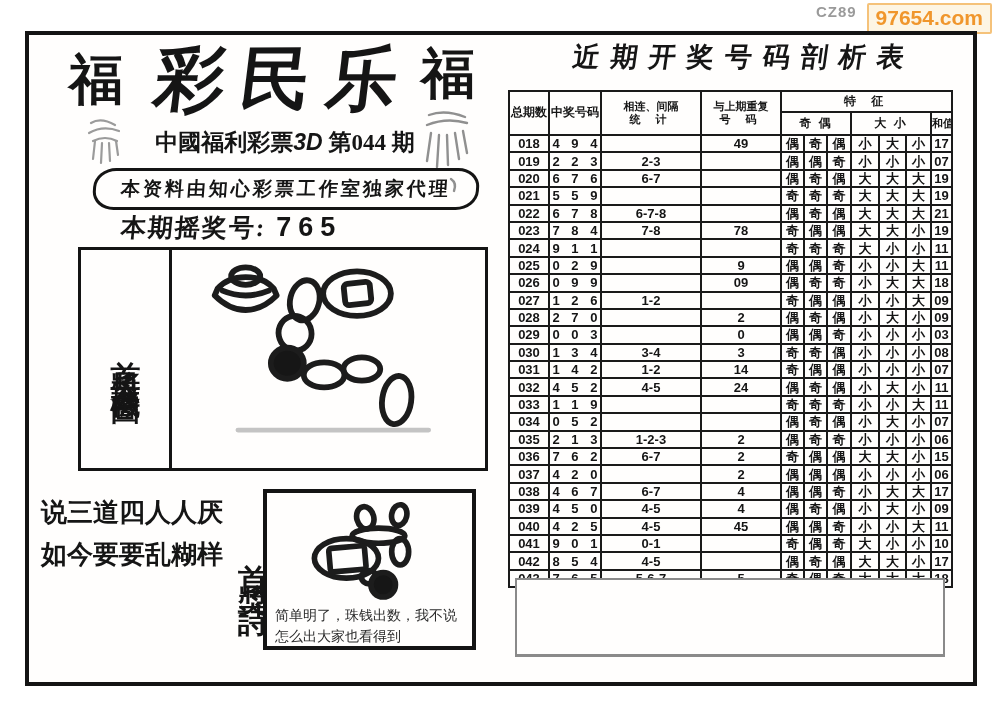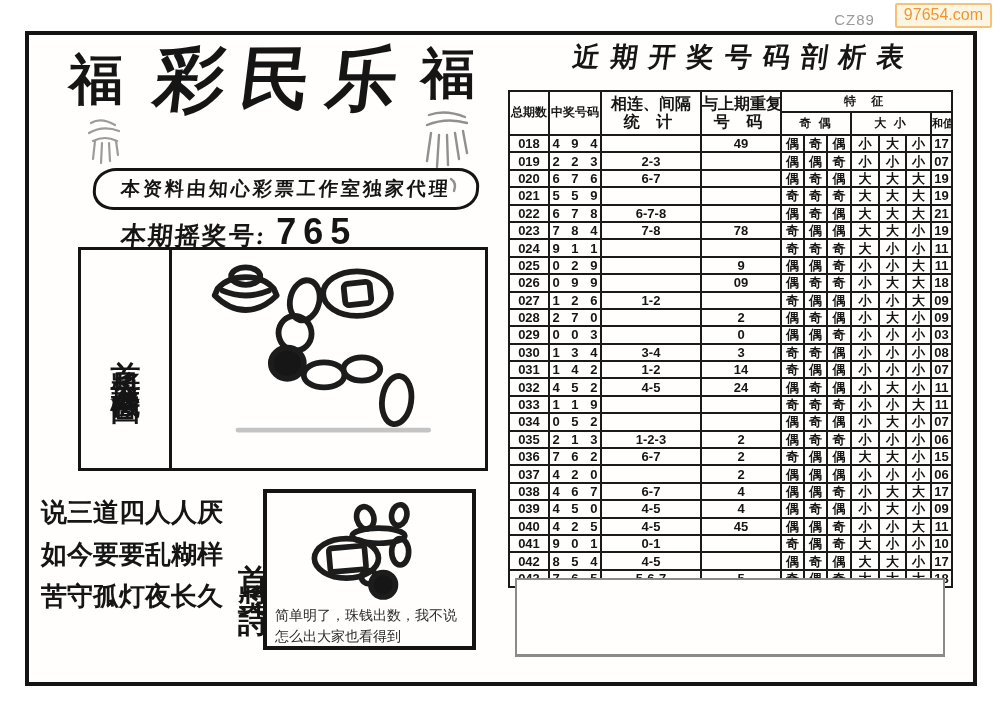--- a/index.html
+++ b/index.html
@@ -1,22 +1,22 @@
 <!DOCTYPE html>
 <html><head>
 <meta charset="utf-8">
 <style>
   html,body{margin:0;padding:0;background:#ffffff;}
   .page{position:relative;width:1000px;height:707px;background:#ffffff;overflow:hidden;
         font-family:"Liberation Sans",sans-serif;color:#151515;}
   
-  .watermark{position:absolute;top:3px;right:8px;display:flex;align-items:flex-end;gap:20px;}
+  .watermark{position:absolute;top:3px;right:8px;display:flex;align-items:flex-start;gap:10px;font-weight:bold;}
   .wm-code{color:#9a9a9a;font-size:15px;letter-spacing:1px;}
   .wm-site{color:#f0962c;background:#fdf5e4;border:2px solid #f5c27a;border-radius:2px;
-           font-size:16px;padding:1px 7px 2px 7px;}
+           font-size:21px;padding:1px 7px 2px 7px;}
   
   .frame{position:absolute;left:25px;top:31px;width:944px;height:647px;
          border:4px solid #141414;background:#fffefd;}
   .frame>*{position:absolute;}
   
   .fu{font-family:"Liberation Serif",serif;font-weight:bold;font-size:54px;line-height:1;}
   .fu-left{left:40px;top:18px;}
   .fu-right{left:392px;top:12px;}
   .paper-title{left:110px;top:8px;width:290px;text-align:center;
                font-family:"Liberation Serif",serif;font-weight:bold;font-size:70px;line-height:1.05;
@@ -24,21 +24,21 @@
   .subtitle{left:60px;top:92px;width:392px;text-align:center;font-weight:bold;font-size:23px;
             font-family:"Liberation Serif",serif;white-space:nowrap;}
   .subtitle .itl{font-style:italic;font-family:"Liberation Sans",sans-serif;}
   .agency{left:64px;top:133px;width:380px;height:36px;border:3px solid #141414;border-radius:22px/19px;
           display:flex;align-items:center;justify-content:center;
           font-family:"Liberation Serif",serif;font-weight:bold;font-size:19px;letter-spacing:3px;
           transform:skewX(-4deg);white-space:nowrap;}
   .draw-line{left:92px;top:176px;white-space:nowrap;display:flex;align-items:baseline;gap:10px;}
   .draw-label{font-family:"Liberation Serif",serif;font-weight:bold;font-size:25px;letter-spacing:2px;
               transform:skewX(-5deg);display:inline-block;}
-  .draw-number{font-size:36px;font-weight:bold;letter-spacing:7px;}
+  .draw-number{font-size:27px;font-weight:bold;letter-spacing:7px;}
   
   .mystery-box{left:49px;top:212px;width:404px;height:218px;border:3px solid #141414;display:flex;}
   .mystery-label{width:88px;border-right:3px solid #141414;display:flex;align-items:center;justify-content:center;
                  font-family:"Liberation Serif",serif;font-weight:bold;font-size:30px;
                  writing-mode:vertical-rl;text-orientation:upright;letter-spacing:9px;}
   .mystery-draw{flex:1;position:relative;}
   .mystery-draw svg{position:absolute;left:0;top:0;}
   
   .poem{left:12px;top:456px;width:195px;font-weight:bold;font-size:26px;line-height:42px;white-space:nowrap;}
   .poem-label{left:203px;top:458px;height:152px;display:flex;align-items:flex-start;justify-content:center;
@@ -50,21 +50,21 @@
                 font-family:"Liberation Serif",serif;font-size:14px;line-height:21px;color:#2b2b2b;white-space:nowrap;}
   
   .table-title{left:500px;top:4px;width:430px;text-align:center;
                font-family:"Liberation Serif",serif;font-weight:bold;font-size:27px;letter-spacing:11px;
                transform:skewX(-8deg);white-space:nowrap;}
   .analysis-table{left:479px;top:38px;border-collapse:collapse;table-layout:fixed;width:443px;
                   font-weight:bold;margin-top:17px;}
   .analysis-table th,.analysis-table td{border:2px solid #1a1a1a;padding:0;text-align:center;
                   overflow:hidden;white-space:nowrap;}
   .analysis-table th{font-size:12px;line-height:1.15;font-weight:bold;}
-  .h2line{font-size:16px;}
+  .h2line{font-size:11px;}
   .sp2{letter-spacing:6px;text-align:center;}
   .sp1{letter-spacing:2px;}
   .analysis-table td{height:15.4px;font-size:13px;line-height:15px;}
   td.c-digits{word-spacing:8px;}
   td.c-par,td.c-size{font-size:13px;}
   .notes-box{left:486px;top:543px;width:426px;height:74px;border:2px solid #8a8a8a;border-bottom-width:3px;background:#fffefd;}
   .seal{opacity:.85;}
 </style>
 </head>
 <body>
@@ -99,20 +99,24 @@
           <path d="M6 16 Q 26 8 46 14"></path>
         <path d="M10 24 L 6 52"></path>
           <path d="M18 26 L 16 58"></path>
           <path d="M26 26 L 27 56"></path>
         <path d="M34 24 L 38 50"></path>
           <path d="M42 22 L 46 44"></path>
           <path d="M30 70 Q 36 74 33 82"></path>
       </g>
     </svg>
 
+    <div class="subtitle">
+      <span>中國福利彩票</span><span class="itl">3D</span>
+      <span>第044 期</span>
+    </div>
 
     <div class="agency">本资料由知心彩票工作室独家代理</div>
 
     <div class="draw-line">
       <span class="draw-label">本期摇奖号:</span>
       <span class="draw-number">765</span>
     </div>
 
     <div class="mystery-box">
       <div class="mystery-label">首獎玄機圖</div>
@@ -138,21 +142,20 @@
             </g>
             <path d="M63 186 H 260" stroke="#c4c4c4" stroke-width="5"></path>
           </g>
         </svg>
       </div>
     </div>
 
     <div class="poem">
       <div>说三道四人人厌</div>
       <div>如今要要乱糊样</div>
-      <div>苦守孤灯夜长久</div>
     </div>
     <div class="poem-label">首獎詩</div>
 
     <div class="poem-box">
       <svg width="198" height="106" viewBox="0 0 210 112">
         <g stroke="#1c1c1c" stroke-width="6" fill="none" stroke-linecap="round" stroke-linejoin="round">
           <ellipse cx="100" cy="24" rx="9" ry="12" transform="rotate(-15 100 24)"></ellipse>
           <ellipse cx="136" cy="21" rx="8" ry="11" transform="rotate(12 136 21)"></ellipse>
           <ellipse cx="114" cy="43" rx="28" ry="8"></ellipse>
           <g>

